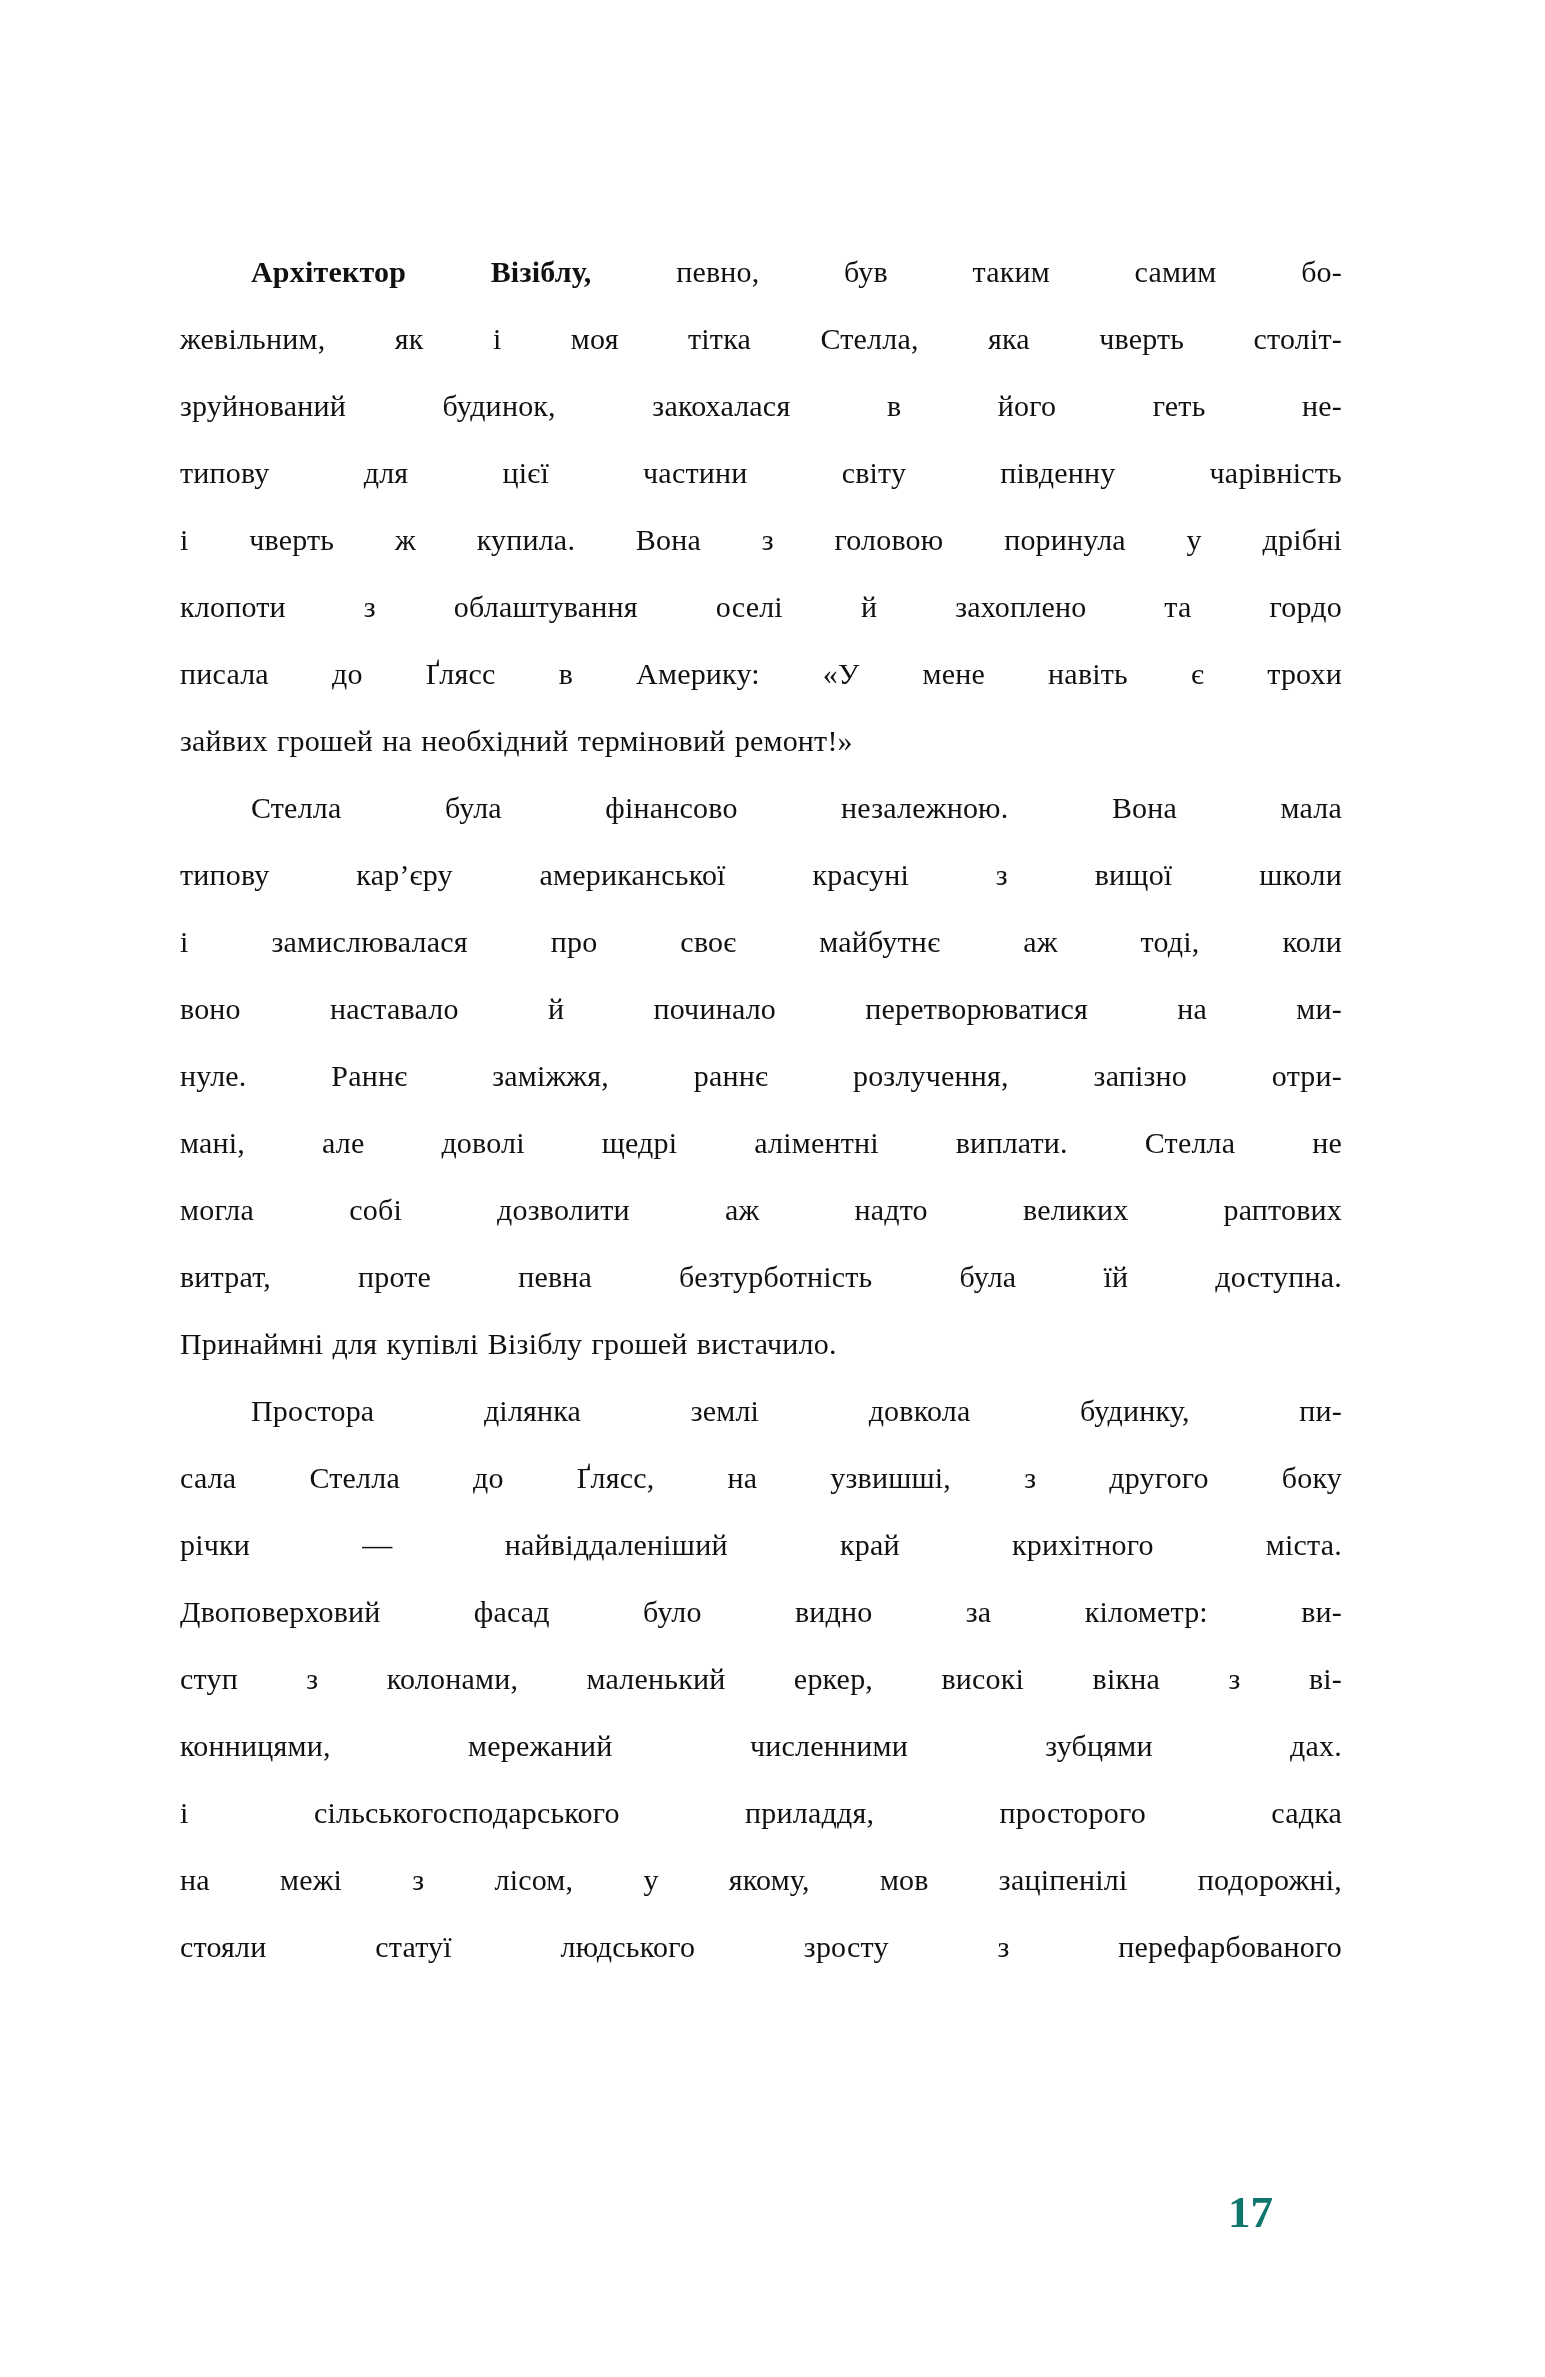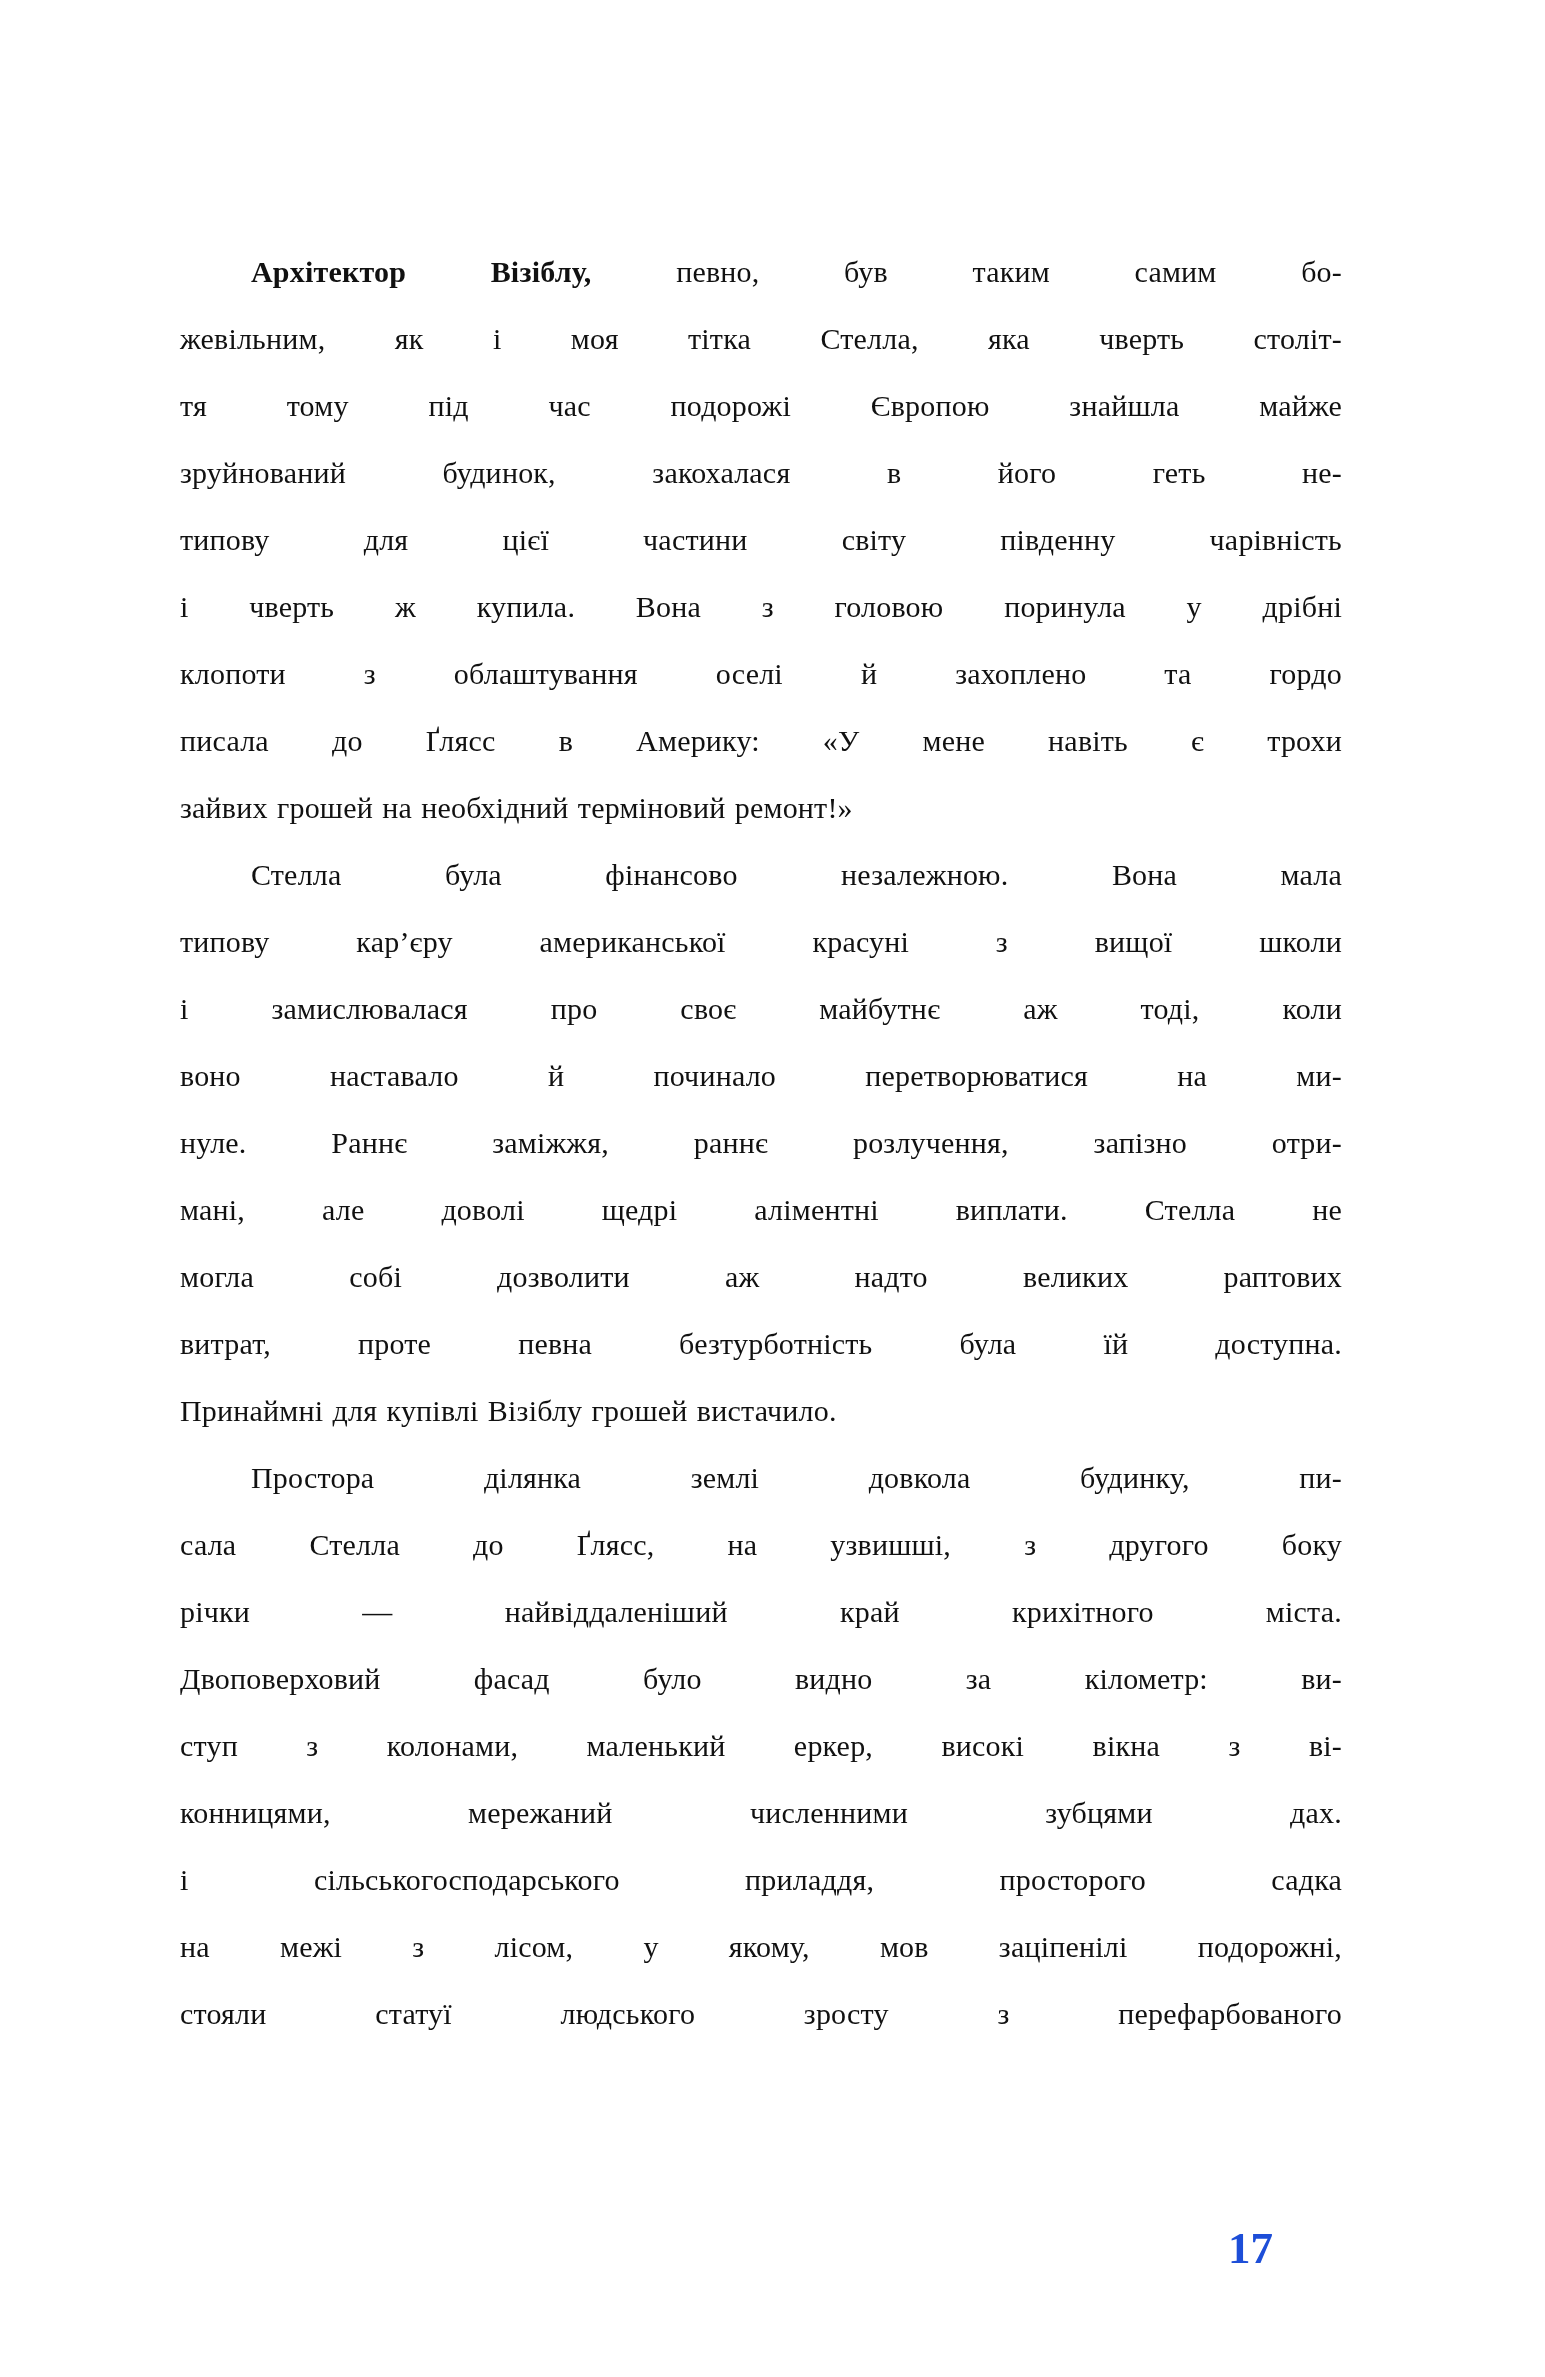--- a/index.html
+++ b/index.html
@@ -52,33 +52,31 @@
     font-weight: bold;
   }
   .page-number {
     position: absolute;
     left: 1228px;
     top: 2186px;
     font-family: "Liberation Serif", "DejaVu Serif", serif;
     font-weight: bold;
     font-size: 45px;
     line-height: 52px;
-    color: #1d4ed8;
-    margin-top: 36px;
+    color: #0f766e;
   }
 </style>
 </head>
 <body>
 
 <div class="page">
   <div class="text-block">
 
     <span class="line indent"><span class="lead-in">Архітектор Візіблу,</span><span> певно, був таким самим бо-</span></span>
     <span class="line">жевільним, як і моя тітка Стелла, яка чверть століт-</span>
-    <span class="line">тя тому під час подорожі Європою знайшла майже</span>
     <span class="line">зруйнований будинок, закохалася в його геть не-</span>
     <span class="line">типову для цієї частини світу південну чарівність</span>
     <span class="line">і чверть ж купила. Вона з головою поринула у дрібні</span>
     <span class="line">клопоти з облаштування оселі й захоплено та гордо</span>
     <span class="line">писала до Ґлясс в Америку: «У мене навіть є трохи</span>
     <span class="line last">зайвих грошей на необхідний терміновий ремонт!»</span>
 
     <span class="line indent">Стелла була фінансово незалежною. Вона мала</span>
     <span class="line">типову кар’єру американської красуні з вищої школи</span>
     <span class="line">і замислювалася про своє майбутнє аж тоді, коли</span>

